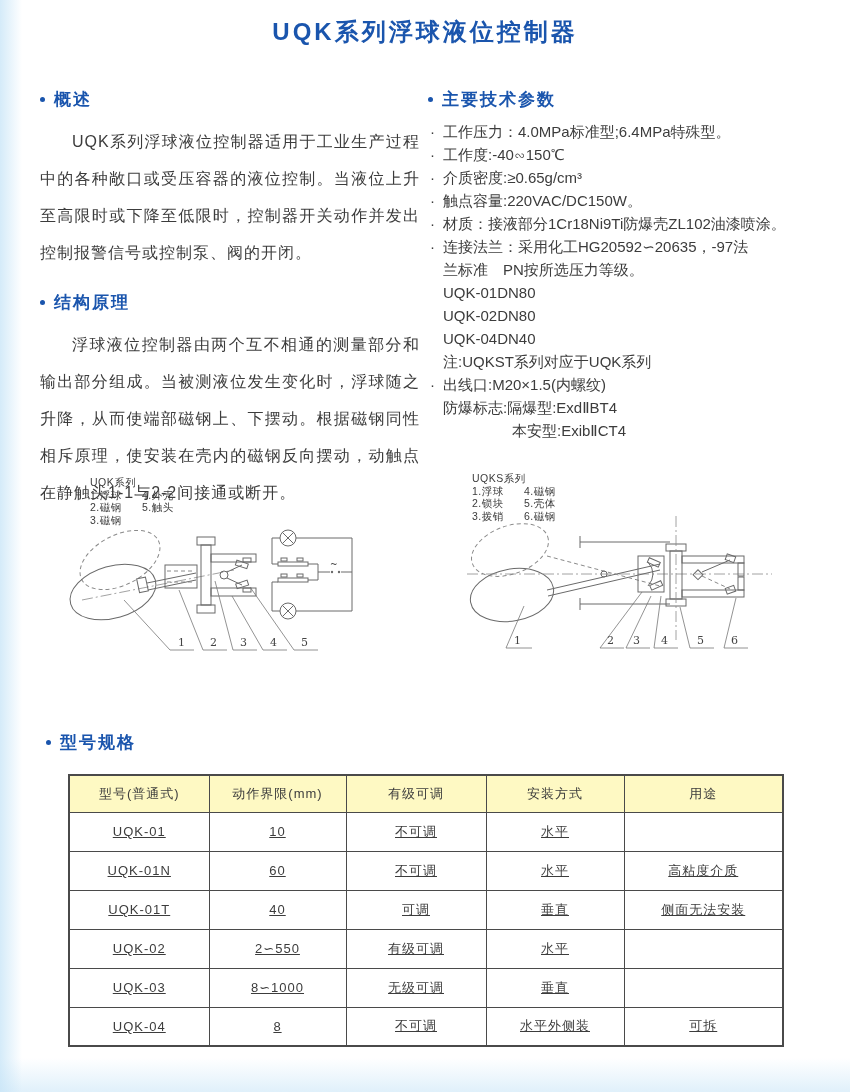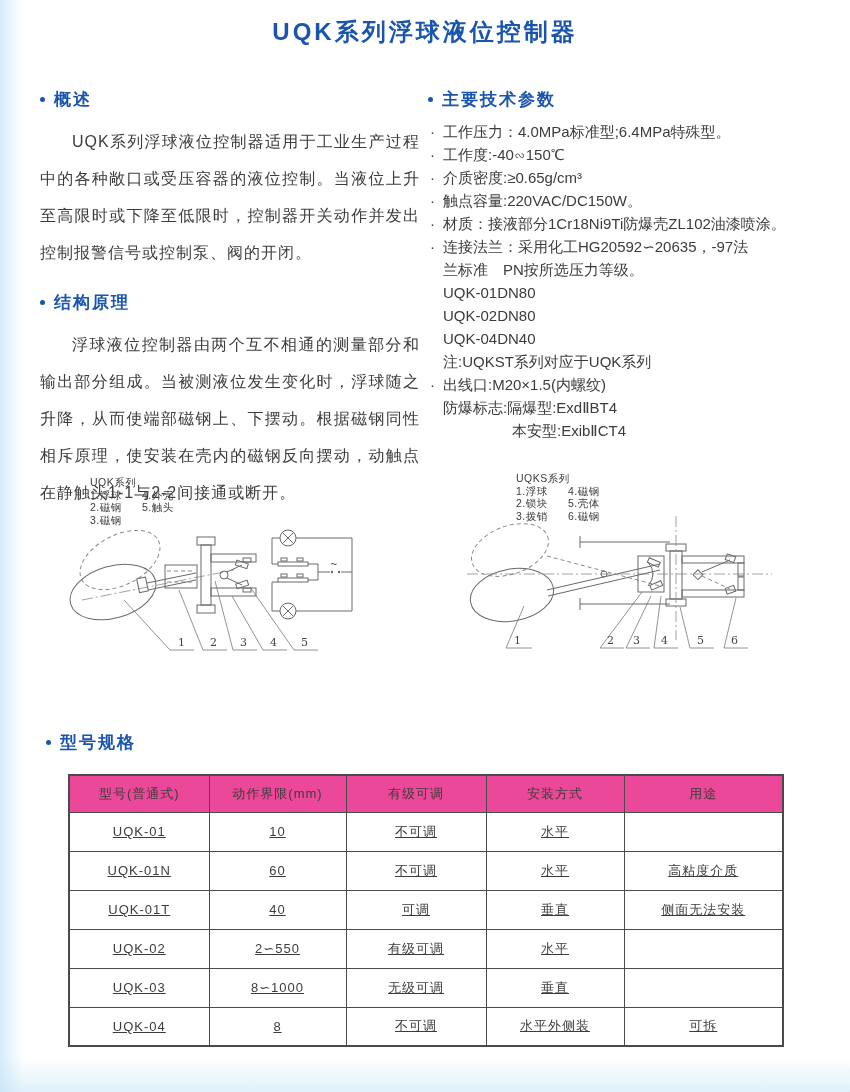--- a/index.html
+++ b/index.html
@@ -23,35 +23,35 @@
   .col-left { position:absolute; left:40px; top:88px; width:380px; }
   .col-left p { margin-top:12px; font-size:16px; line-height:37px; text-align:justify; text-indent:2em; letter-spacing:1px; }
   .col-left .sec-h.second { margin-top:20px; }
   .col-right { position:absolute; left:428px; top:88px; width:418px; }
   .params { margin-top:9px; }
   .p-line { position:relative; padding-left:15px; font-size:15px; line-height:23px; white-space:nowrap; }
   .p-line .mk { position:absolute; left:2px; top:0; color:#3c3c3c; }
   .p-line.cont2 { padding-left:84px; }
   .legend { position:absolute; font-size:10.5px; line-height:12.5px; color:#3b3b3b; letter-spacing:0.5px; }
   .legend-left { left:90px; top:476px; }
-  .legend-right { left:472px; top:472px;margin-left:44px; }
+  .legend-right { left:472px; top:472px; }
   .legend .row { display:flex; }
   .legend .row span:first-child { width:52px; }
   .diag { position:absolute; }
   .diag-left { left:66px; top:514px; }
   .diag-right { left:452px; top:510px; }
   .diag .ln { stroke:#6a6a6a; fill:none; stroke-width:1; }
   .diag .dash { stroke:#8a8a8a; fill:none; stroke-width:1; stroke-dasharray:4 3; }
   .diag .cdot { stroke:#8a8a8a; fill:none; stroke-width:0.8; stroke-dasharray:11 3 2 3; }
   .diag .ldr { stroke:#777; fill:none; stroke-width:0.8; }
   .diag text { fill:#444; font-size:11px; font-family:"DejaVu Serif", serif; }
   .spec-h { position:absolute; left:46px; top:731px; }
   table.spec { position:absolute; left:68px; top:774px; border-collapse:collapse; border:2px solid #4a4a4a; background:#fff; }
   table.spec th, table.spec td { border:1px solid #4a4a4a; text-align:center; font-size:13px; font-weight:normal; color:#3c3c3c; letter-spacing:1px; }
-  table.spec th { background:#ec4899; height:37px; }
+  table.spec th { background:#fef9c3; height:37px; }
   table.spec td { height:39px;text-decoration:underline; }
   .cw0{width:140px}.cw1{width:137px}.cw2{width:140px}.cw3{width:138px}.cw4{width:159px}
 </style>
 </head>
 <body>
 
 <div class="page">
 
   <div class="title">UQK系列浮球液位控制器</div>
 

